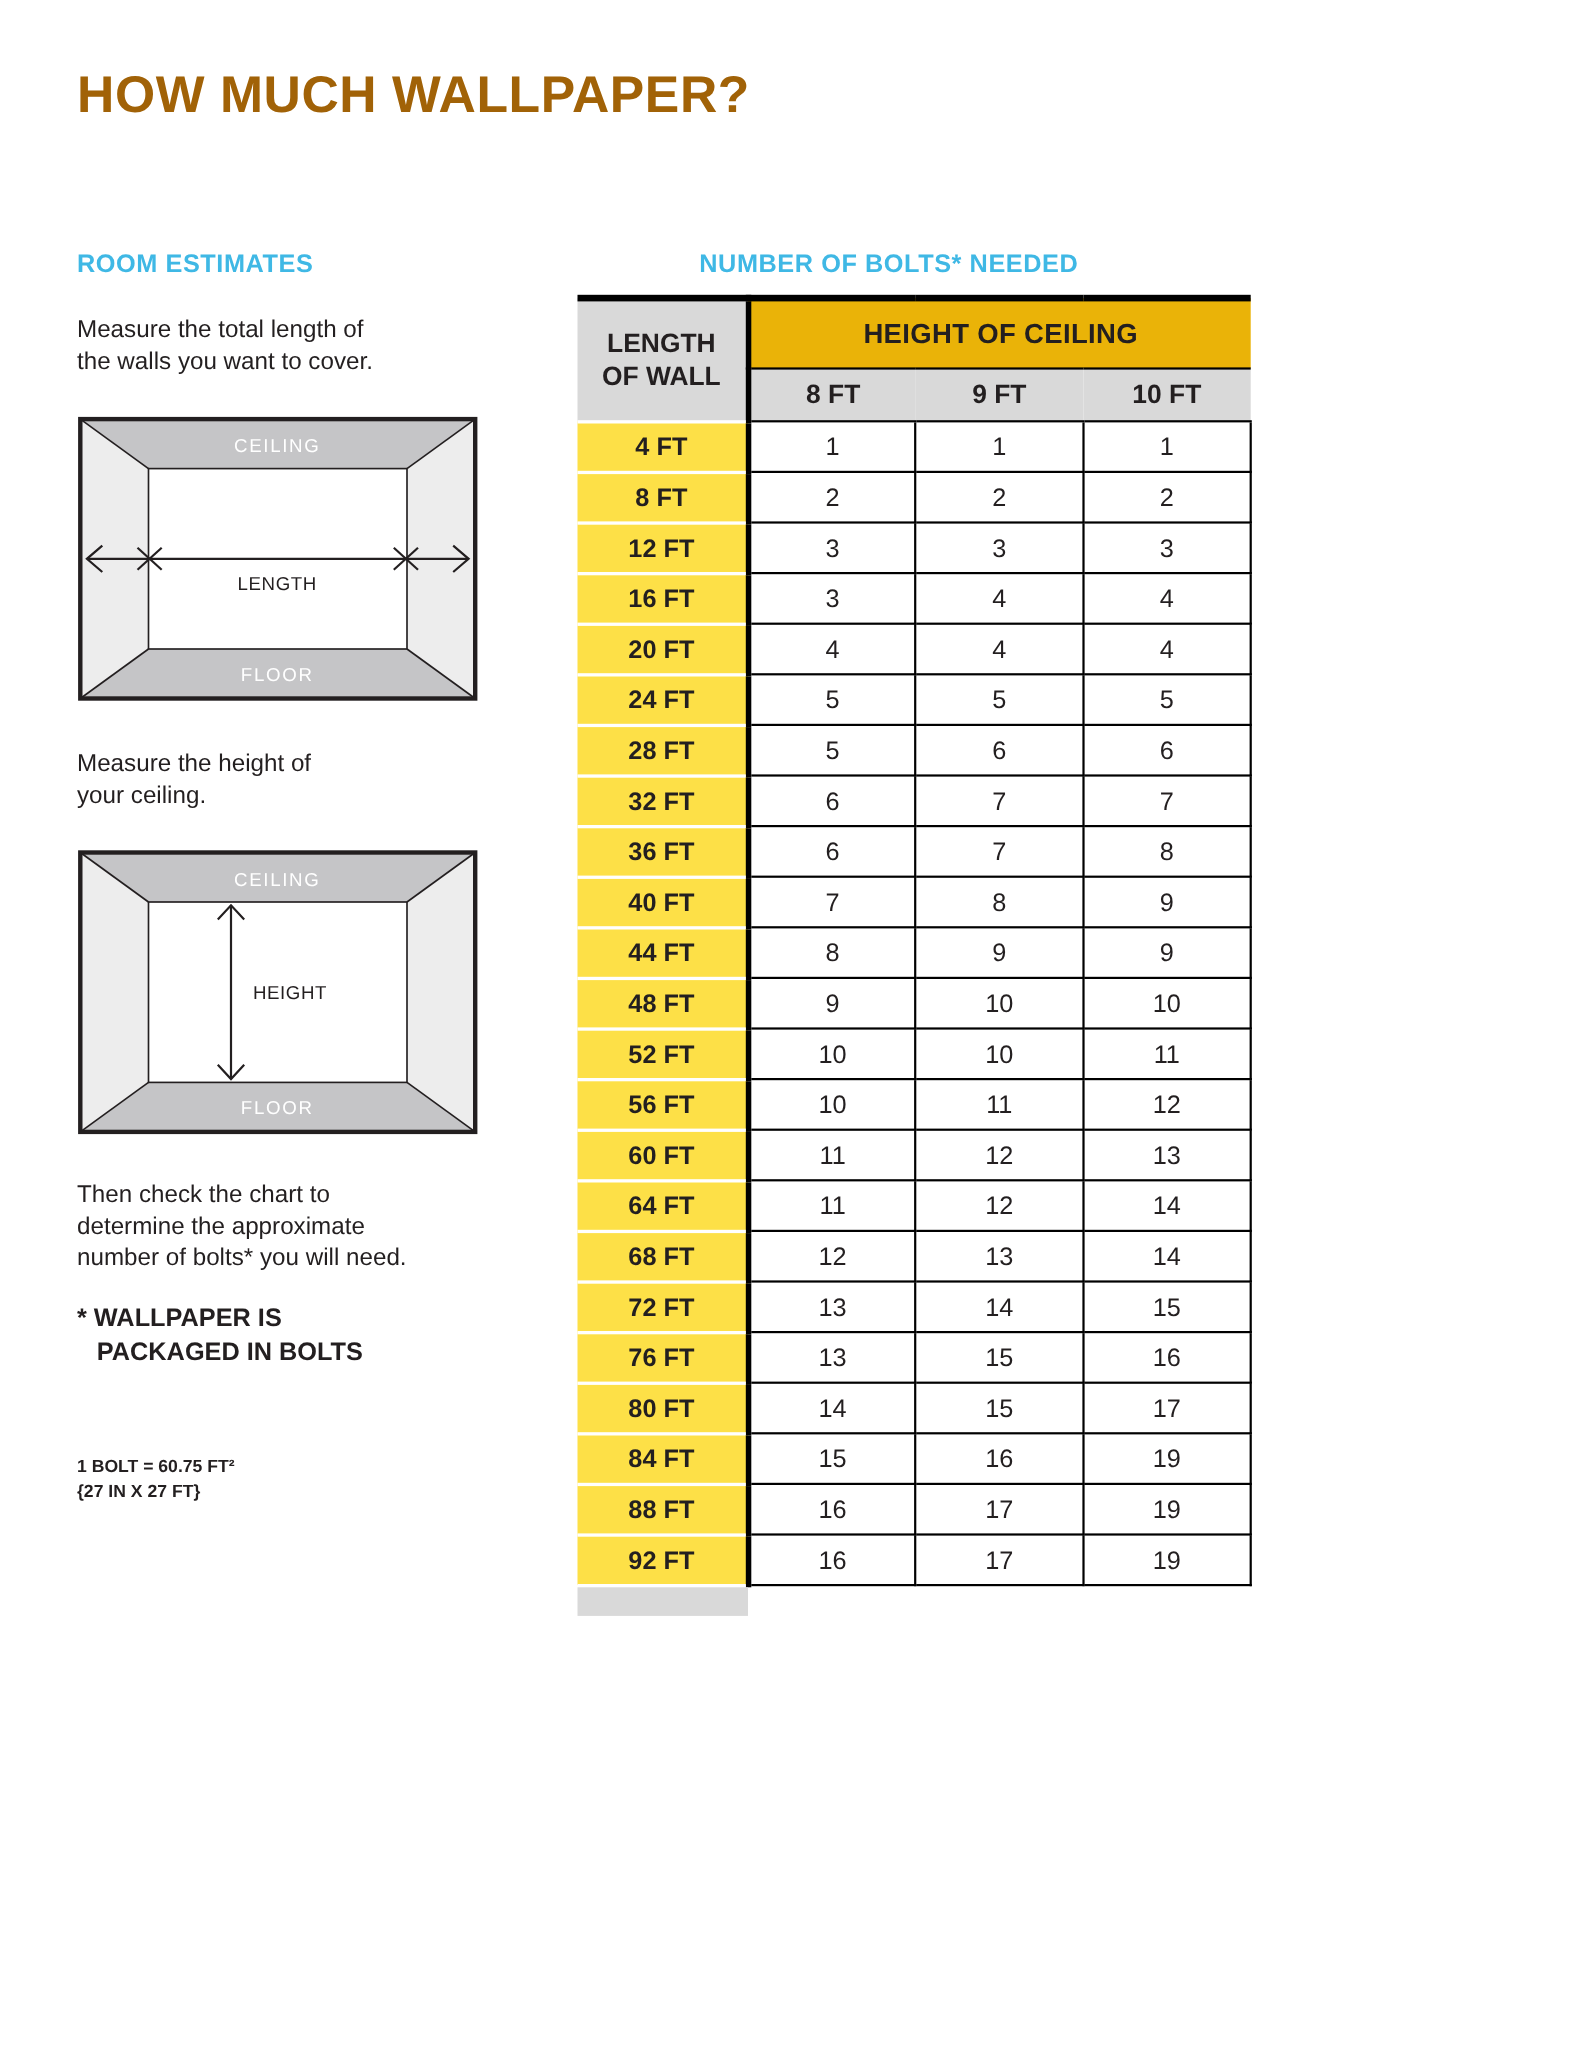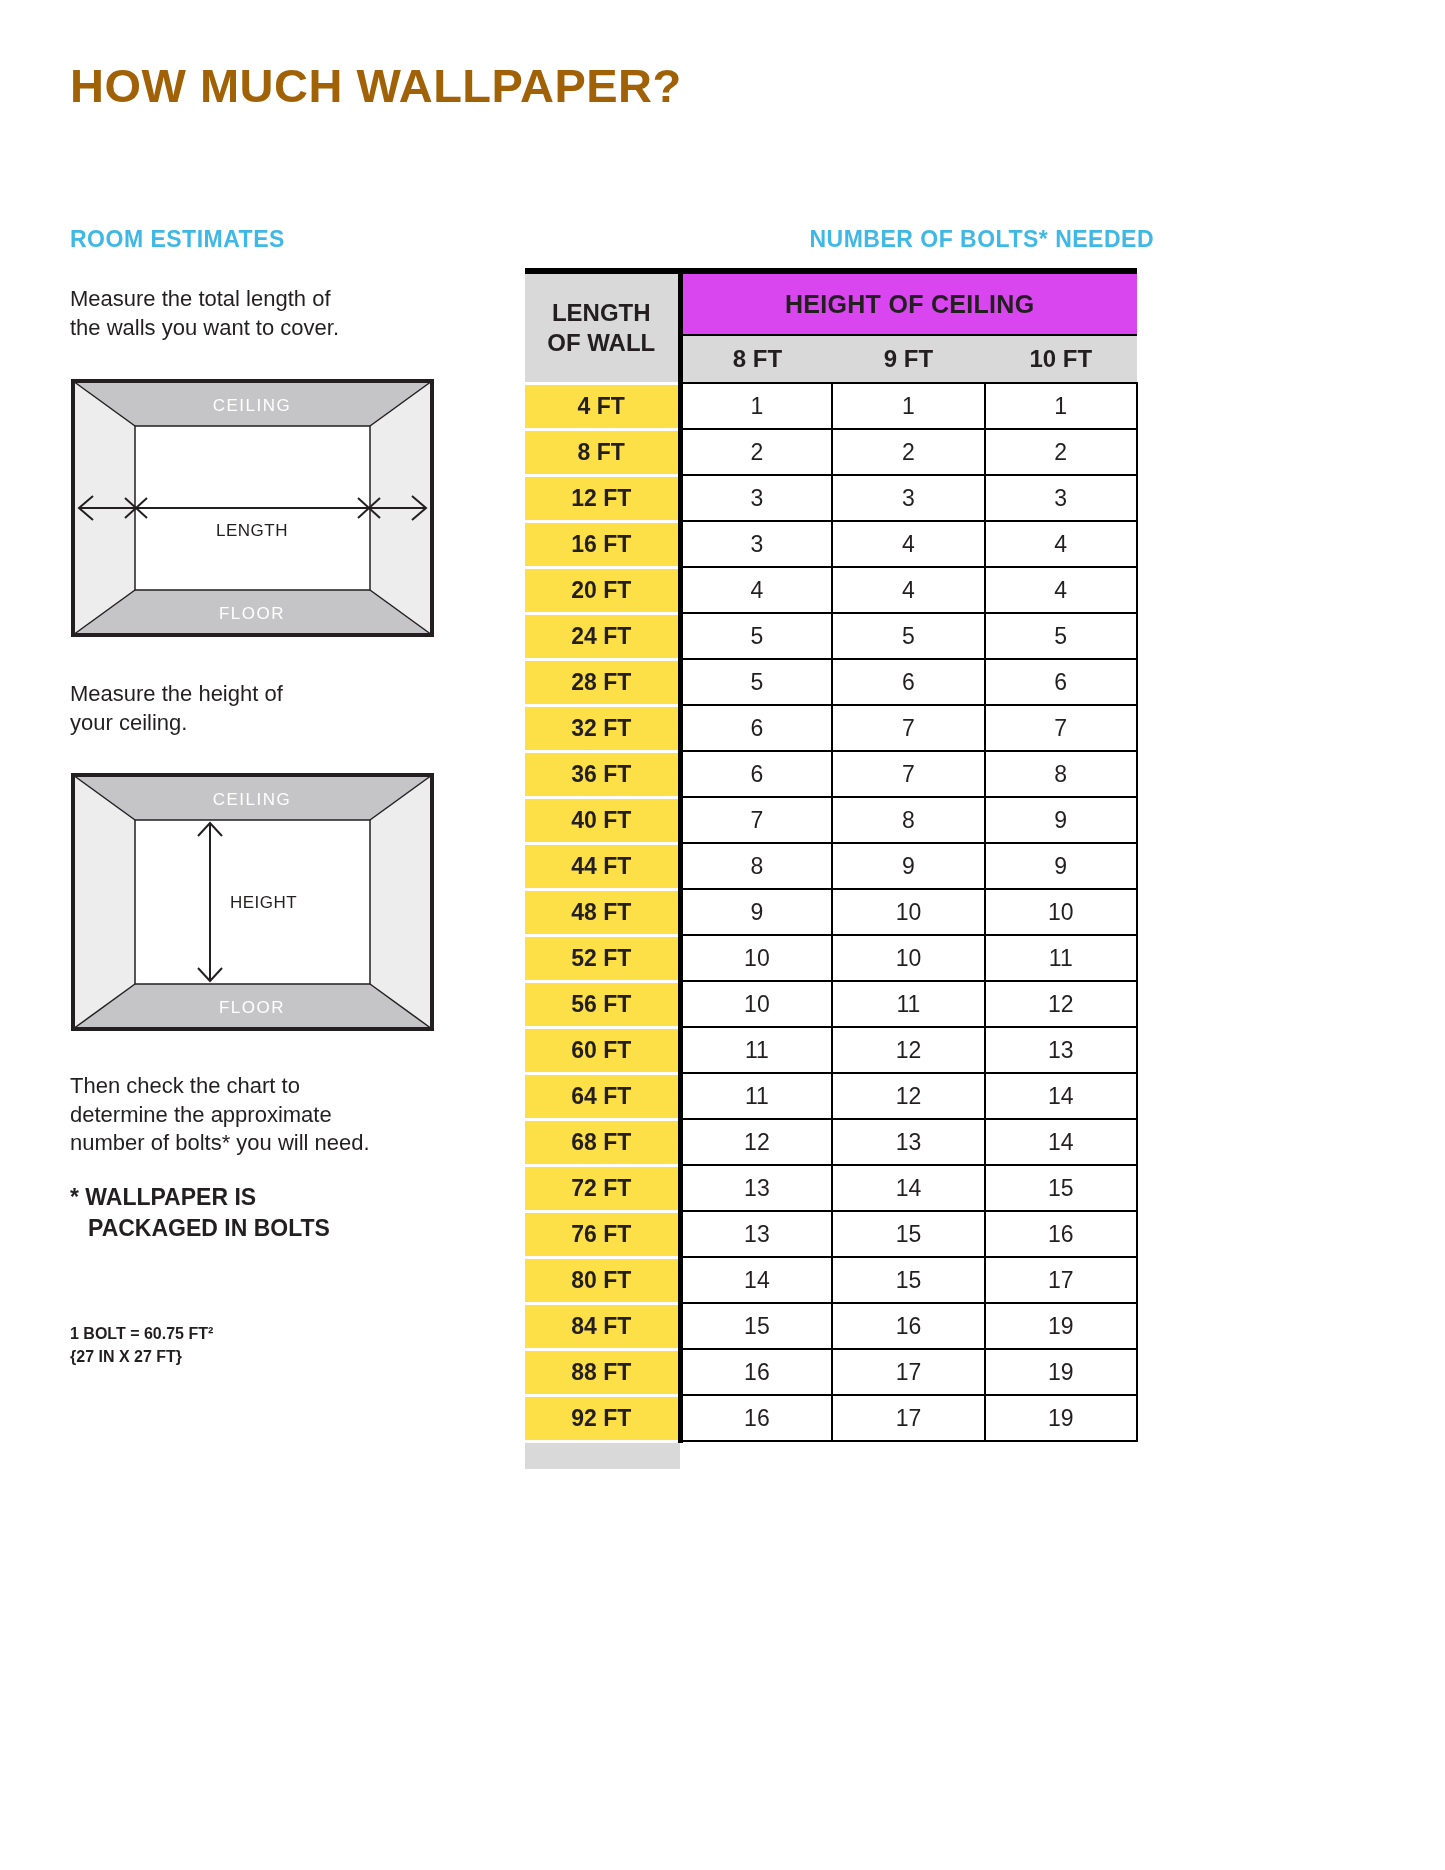--- a/index.html
+++ b/index.html
@@ -58,23 +58,23 @@
   .bolt-block {
     position: absolute;
     left: 70px; top: 1322px;
     font-size: 16px;
     font-weight: bold;
     line-height: 1.45;
   }
 
   .table-heading {
     position: absolute;
-    left: 542px; top: 226px;
+    left: 502px; top: 226px;
     width: 612px;
-    text-align: right;
+    text-align: center;
   }
 
   .table-wrap { position: absolute; left: 525px; top: 268px; width: 612px; }
 
   table.bolt-table {
     border-collapse: collapse;
     width: 612px;
     border-top: 6px solid #000;
     table-layout: fixed;
   }
@@ -89,21 +89,21 @@
   th.len-header {
     background: #d9d9d9;
     border-right: 5px solid #000;
     border-bottom: 3px solid #fff;
     font-size: 24px;
     font-weight: bold;
     line-height: 1.25;
     white-space: pre-line;
   }
   th.group-header {
-    background: #d946ef;
+    background: #eab308;
     border-bottom: 2px solid #000;
     height: 64px;
     font-size: 25px;
     font-weight: bold;
     letter-spacing: 0.3px;
   }
   th.sub-header {
     background: #d9d9d9;
     border-bottom: 2px solid #000;
     height: 48px;

